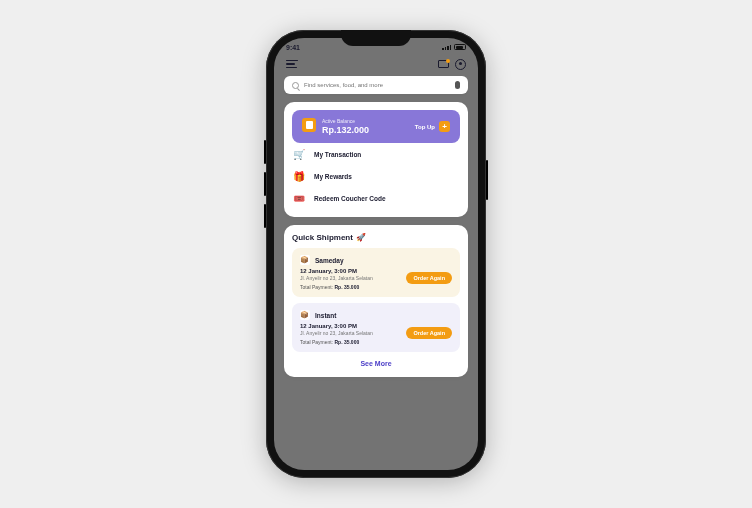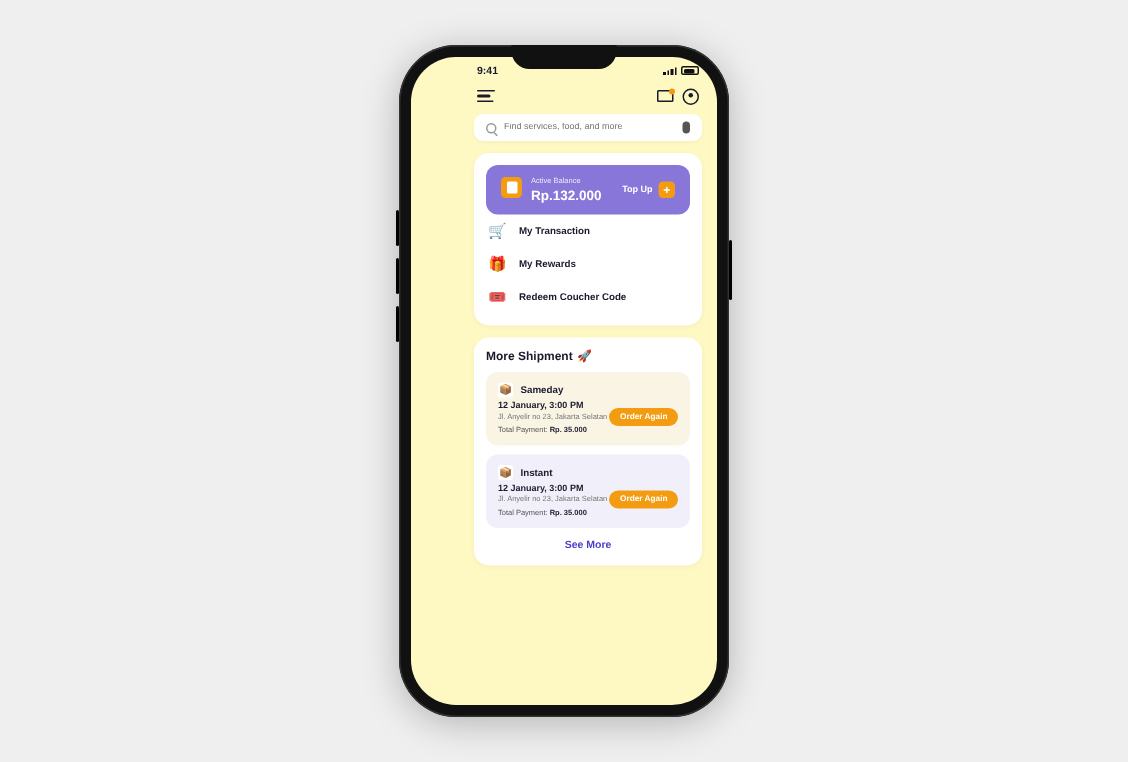--- a/index.html
+++ b/index.html
@@ -30,27 +30,26 @@
   .phone::before { 
     left: -2px; top: 110px; width: 2px; height: 24px;
     box-shadow: 0 32px 0 #000, 0 64px 0 #000;
   }
   .phone::after { 
     right: -2px; top: 130px; width: 2px; height: 40px;
   }
   .screen {
     width: 100%;
     height: 100%;
-    background: #fef9c3;
+    background: #737373;
     border-radius: 30px;
     overflow: hidden;
     position: relative;
     font-size: 6px;
     color: #1a1a2e;
-    padding-left: 32px;
   }
   .notch {
     position: absolute;
     top: 0; left: 50%;
     transform: translateX(-50%);
     width: 70px; height: 16px;
     background: #111;
     border-bottom-left-radius: 12px;
     border-bottom-right-radius: 12px;
     z-index: 10;
@@ -202,21 +201,21 @@
           <span class="menulabel">My Rewards</span>
         </div>
         <div class="menurow">
           <span class="ico">🎟️</span>
           <span class="menulabel">Redeem Coucher Code</span>
         </div>
       </div>
 
       <div class="card">
         <div class="qs-title">
-          <span>More Shipment</span>
+          <span>Quick Shipment</span>
           <span>🚀</span>
         </div>
 
         <div class="ship sameday">
           <div class="ship-head">
             <span class="ship-ico">📦</span>
             <span class="ship-name">Sameday</span>
           </div>
           <div class="ship-date">12 January, 3:00 PM</div>
           <div class="ship-addr">Jl. Anyelir no 23, Jakarta Selatan</div>

